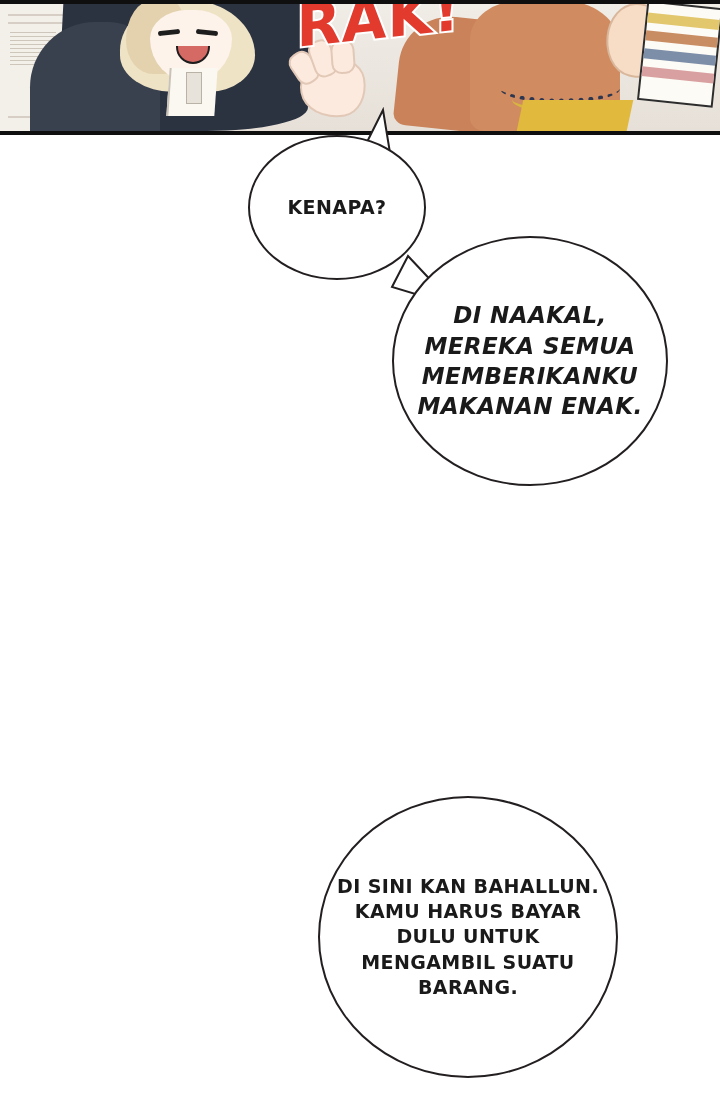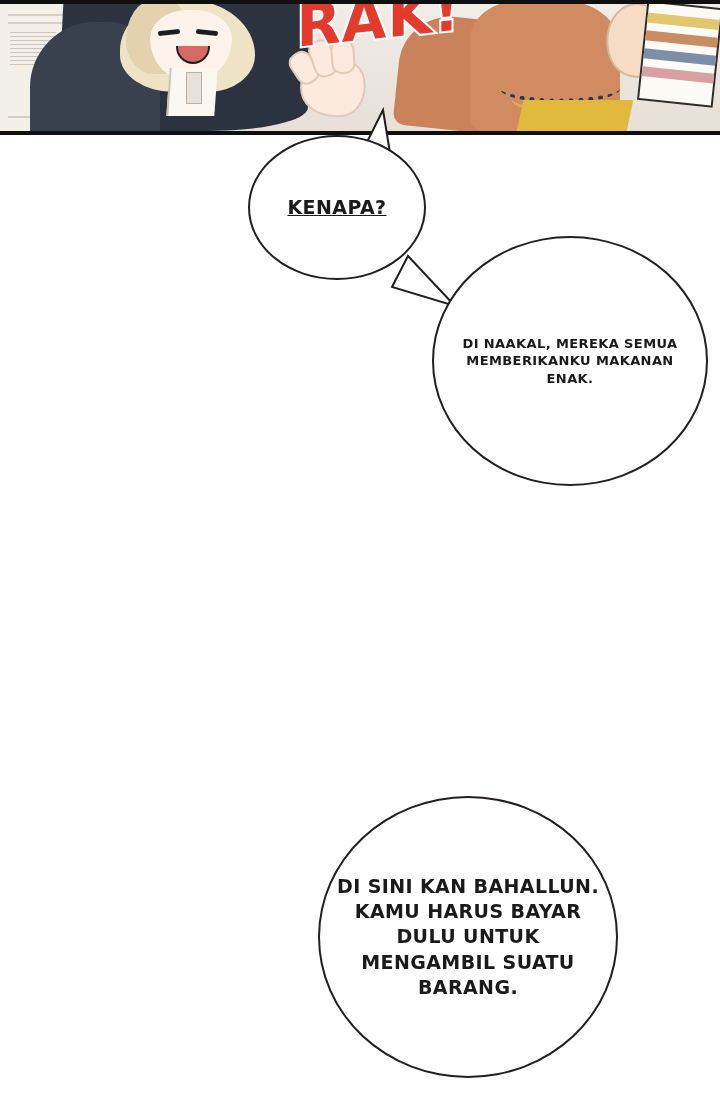--- a/index.html
+++ b/index.html
@@ -241,26 +241,26 @@
     font-weight: 700;
     letter-spacing: .4px;
     box-sizing: border-box;
   }
   .balloon .txt { padding: 0 16px; line-height: 1.32; }
 
   #balloon-kenapa {
     left: 248px; top: 135px;
     width: 178px; height: 145px;
     font-size: 19px;
-    text-decoration: underline;
   }
   #balloon-naakal {
-    left: 432px; top: 236px;
+    left: 392px; top: 236px;
     width: 276px; height: 250px;
-    font-size: 13px;
+    font-size: 23px;
+    font-style: italic;
   }
   #balloon-bahallun {
     left: 318px; top: 796px;
     width: 300px; height: 282px;
     font-size: 19px;
   }
   .tail-svg { position: absolute; overflow: visible; }
 </style>
 </head>
 <body>

